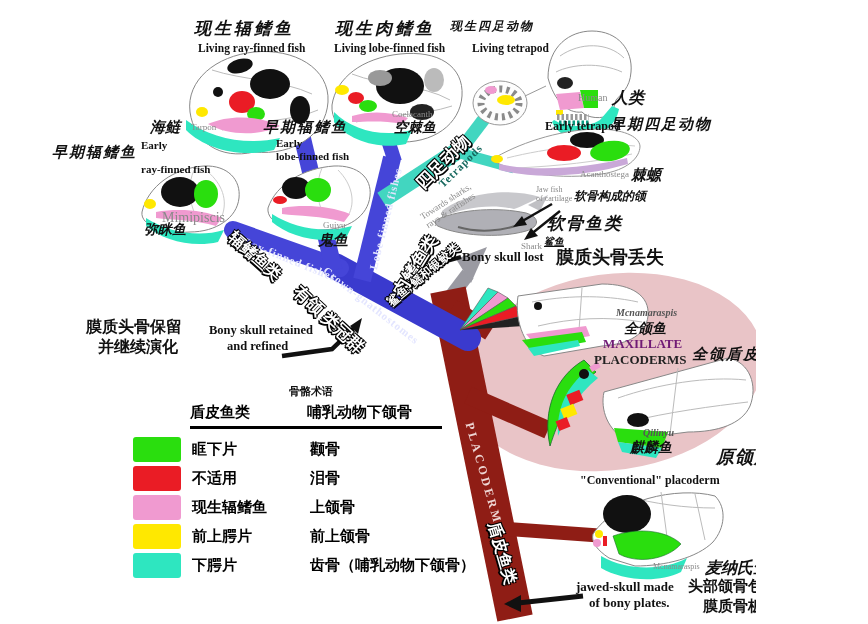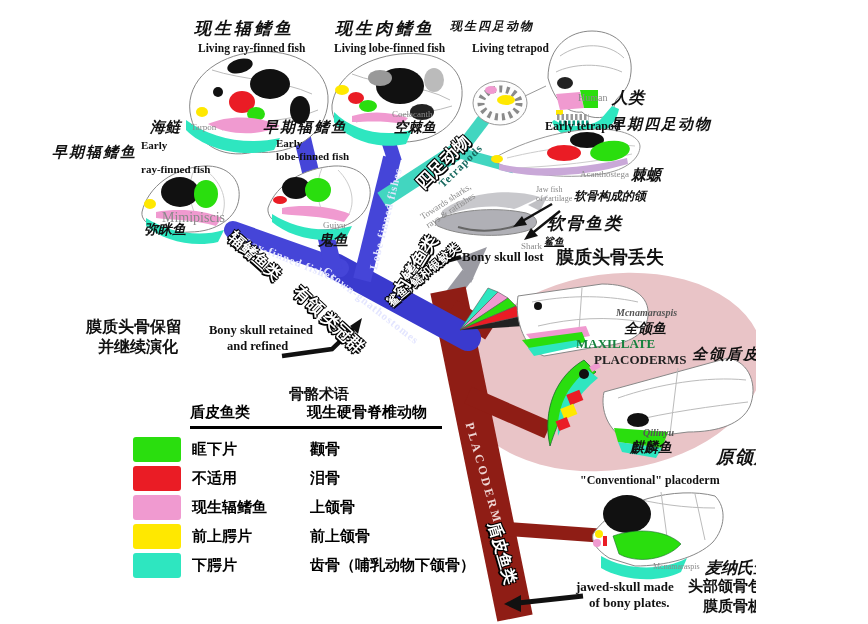--- a/index.html
+++ b/index.html
@@ -253,39 +253,39 @@
 <div class="lbl gray" style="left:419px;top:214px;font-size:9px;transform:rotate(-33deg)">
   <div>Towards sharks,</div>
   <div>rays &amp; ratfishes</div>
 </div>
 <div class="lbl outl" style="left:385px;top:299px;font-size:12px;transform:rotate(-40deg)">鲨鱼, 鳐和银鲛类</div>
 <div class="lbl redband" style="left:475px;top:421px;font-size:12px;transform:rotate(74deg)">PLACODERMS</div>
 <div class="lbl outl" style="left:502px;top:520px;font-size:16px;transform:rotate(74deg)">盾皮鱼类</div>
 
 <div class="lbl kai" style="left:616px;top:308px;font-size:10px;color:#555">Mcnamaraspis</div>
 <div class="lbl kai" style="left:624px;top:321px;font-size:14px">全颌鱼</div>
-<div class="lbl hei" style="left:576px;top:337px;font-size:13px;color:#15803d">MAXILLATE</div>
+<div class="lbl hei" style="left:603px;top:337px;font-size:13px;color:#701a75">MAXILLATE</div>
 <div class="lbl hei" style="left:594px;top:353px;font-size:13px;color:#222">PLACODERMS</div>
 <div class="lbl kai" style="left:692px;top:346px;font-size:15px;letter-spacing:2px">全颌盾皮鱼类</div>
 <div class="lbl kai" style="left:643px;top:428px;font-size:10px;color:#555">Qilinyu</div>
 <div class="lbl kai" style="left:630px;top:440px;font-size:14px">麒麟鱼</div>
 
 <div class="lbl hei" style="left:580px;top:474px;font-size:12px">"Conventional" placoderm</div>
 <div class="lbl kai" style="left:716px;top:448px;font-size:18px;letter-spacing:1px">原颌盾皮鱼类</div>
 <div class="lbl gray" style="left:653px;top:563px;font-size:8px">Mcnamaraspis</div>
 <div class="lbl kai" style="left:705px;top:559px;font-size:16px">麦纳氏鱼</div>
 
 <div class="lbl hei" style="left:576px;top:580px;font-size:13px">jawed-skull made</div>
 <div class="lbl hei" style="left:589px;top:596px;font-size:13px">of bony plates.</div>
 <div class="lbl hei" style="left:688px;top:578px;font-size:15px">头部颌骨包括</div>
 <div class="lbl hei" style="left:703px;top:598px;font-size:15px">膜质骨板</div>
 
-<div class="lbl hei" style="left:289px;top:386px;font-size:15px">骨骼术语</div>
+<div class="lbl hei" style="left:289px;top:386px;font-size:11px">骨骼术语</div>
 <div class="legend-head">
-  <span style="width:117px">盾皮鱼类</span><span>现生硬骨脊椎动物</span>
+  <span style="width:117px">盾皮鱼类</span><span>哺乳动物下颌骨</span>
 </div>
 
 <div class="lrow" style="top:437px">
   <span class="swatch" style="background-color: rgb(42, 222, 14);"></span>
   <span class="lterm">眶下片</span>
   <span class="lmod">颧骨</span>
 </div>
 <div class="lrow" style="top:466px">
   <span class="swatch" style="background-color: rgb(234, 28, 37);"></span>
   <span class="lterm">不适用</span>

